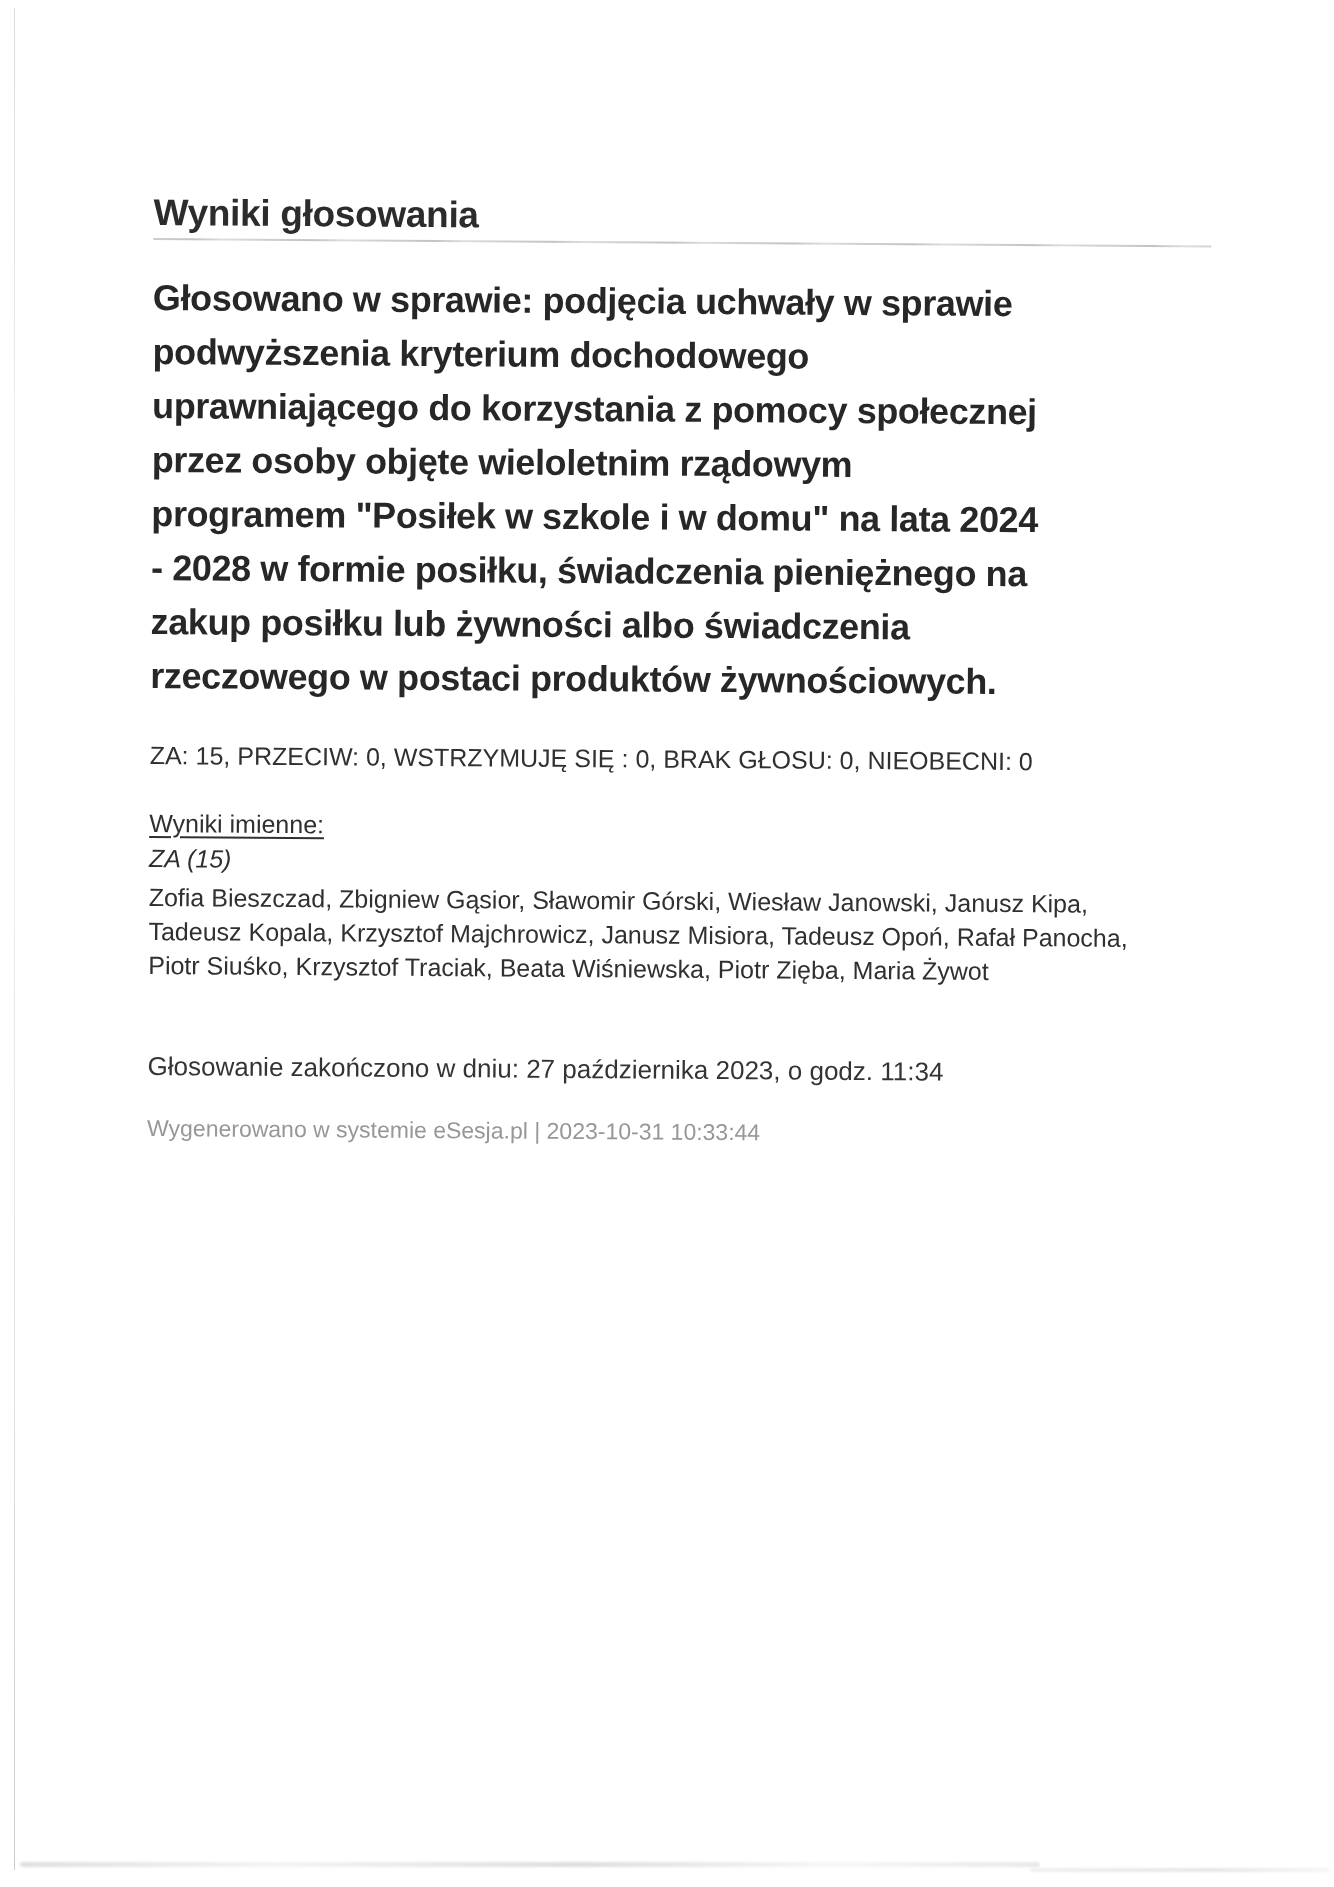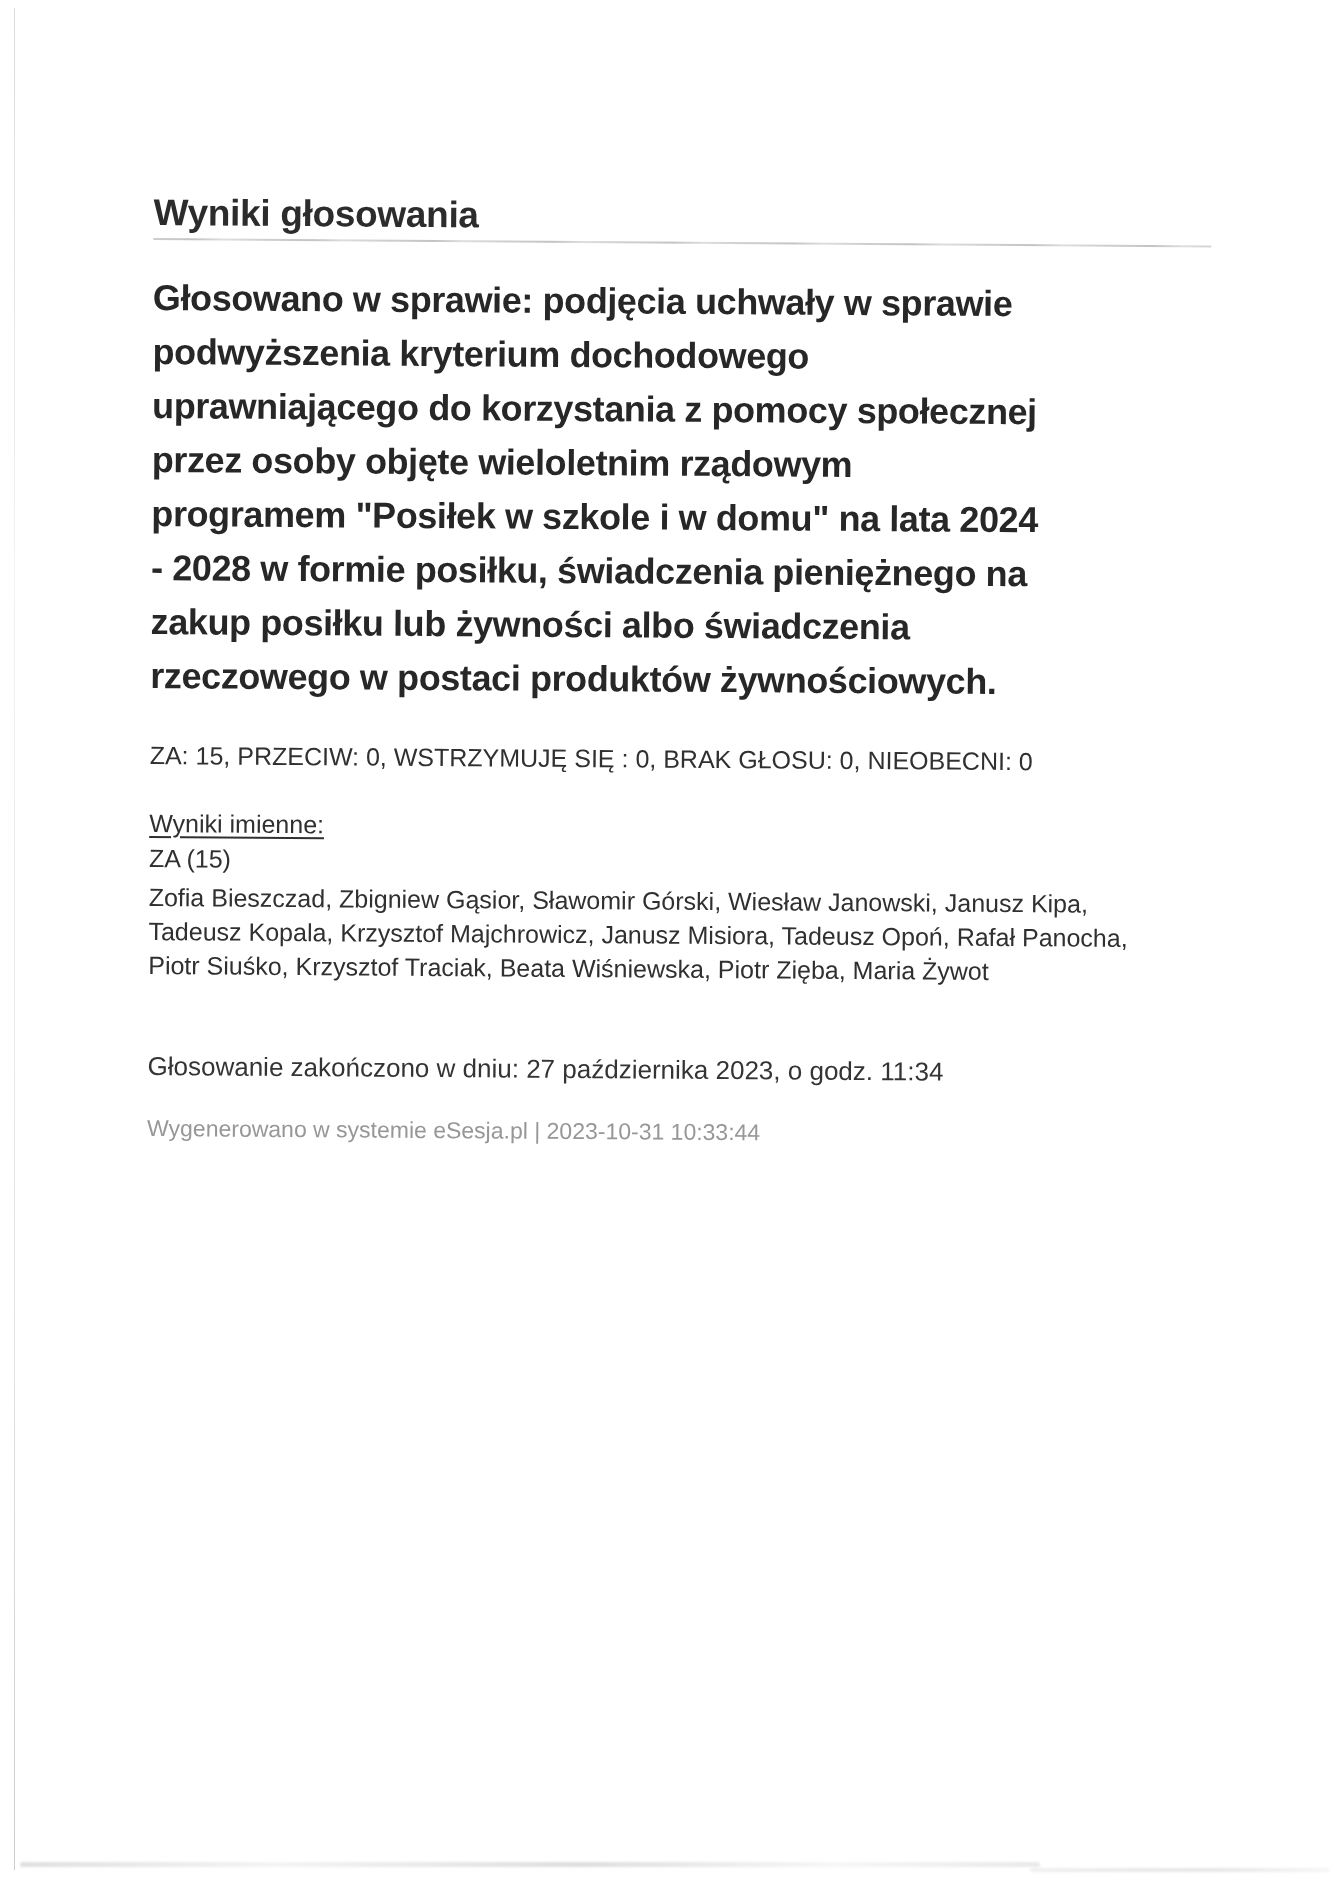--- a/index.html
+++ b/index.html
@@ -61,20 +61,21 @@
     left: 155px; top: 808px;
     font-size: 25px;
     text-decoration: underline;
     text-underline-offset: 4px;
     color: #303030;
   }
   .za-label {
     left: 155px; top: 843px;
     font-size: 25px;
     color: #303030;
+    font-style: italic;
   }
   .za-names {
     left: 155px; top: 879px;
     width: 1160px;
     font-size: 25px;
     line-height: 34px;
     white-space: pre-line;
     color: #303030;
   }
   .closing-line {

